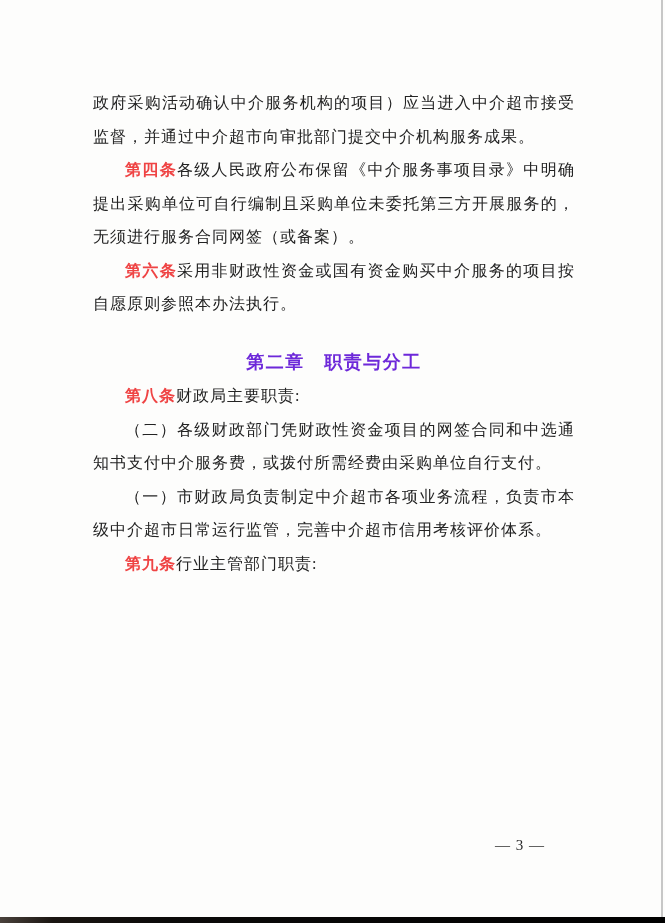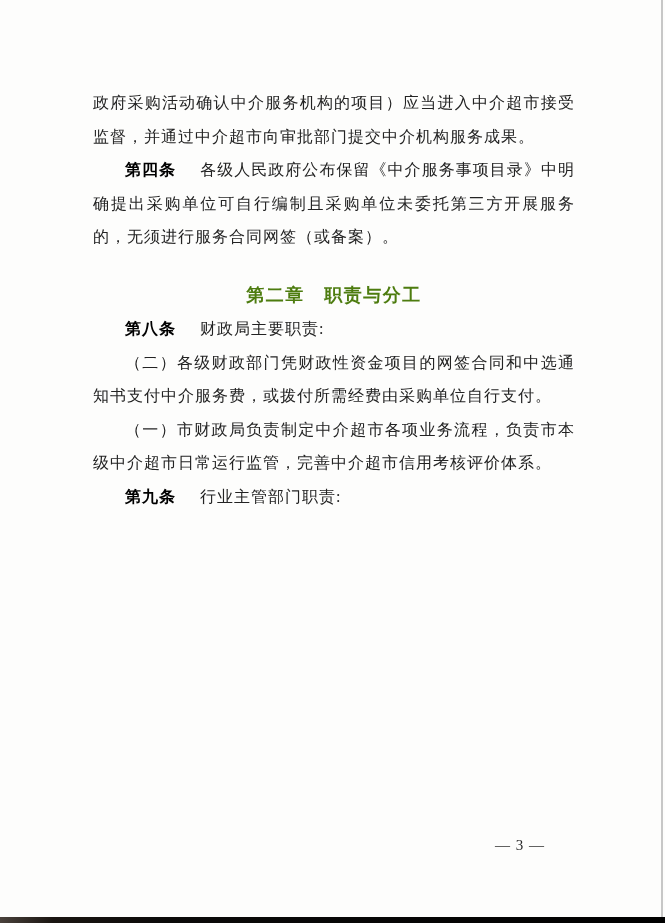--- a/index.html
+++ b/index.html
@@ -33,32 +33,31 @@
   .content p {
     margin: 0;
     text-indent: 2em;
   }
   .content p.plain {
     text-indent: 0;
   }
   .label {
     font-family: "Liberation Sans", "DejaVu Sans", sans-serif;
     font-weight: bold;
-    margin-right: 24px;
-    color: #000000;
+    color: #ef4444;
   }
   .chapter {
     text-indent: 0;
     text-align: center;
     margin-top: 25px;
     font-family: "Liberation Sans", "DejaVu Sans", sans-serif;
     font-weight: bold;
     font-size: 18px;
     letter-spacing: 1.5px;
-    color: #4d7c0f;
+    color: #6d28d9;
   }
   .footer {
     position: absolute;
     top: 837px;
     right: 120px;
     font-size: 15px;
     letter-spacing: 1px;
     color: #2a2a2a;
     white-space: nowrap;
   }
@@ -79,20 +78,21 @@
     background: linear-gradient(90deg, #4a423c 0%, #1a1511 8%, #0b0a09 25%, #000000 100%);
   }
 </style>
 </head>
 <body>
 
 <div class="page">
   <div class="content">
       <p class="plain"><span>政府采购活动确认中介服务机构的项目）应当进入中介超市接受监督，并通过中介超市向审批部门提交中介机构服务成果。</span></p>
       <p class="article"><span class="label">第四条</span><span>各级人民政府公布保留《中介服务事项目录》中明确提出采购单位可自行编制且采购单位未委托第三方开展服务的，无须进行服务合同网签（或备案）。</span></p>
+      <p class="article"><span class="label">第六条</span><span>采用非财政性资金或国有资金购买中介服务的项目按自愿原则参照本办法执行。</span></p>
       <div class="chapter">第二章　职责与分工</div>
       <p class="article"><span class="label">第八条</span><span>财政局主要职责:</span></p>
       <p class="item"><span>（二）各级财政部门凭财政性资金项目的网签合同和中选通知书支付中介服务费，或拨付所需经费由采购单位自行支付。</span></p>
       <p class="item"><span>（一）市财政局负责制定中介超市各项业务流程，负责市本级中介超市日常运行监管，完善中介超市信用考核评价体系。</span></p>
       <p class="article"><span class="label">第九条</span><span>行业主管部门职责:</span></p>
     </div>
   <div class="footer">— 3 —</div>
   <div class="right-edge-line"></div>
   <div class="bottom-strip"></div>
 </div>

